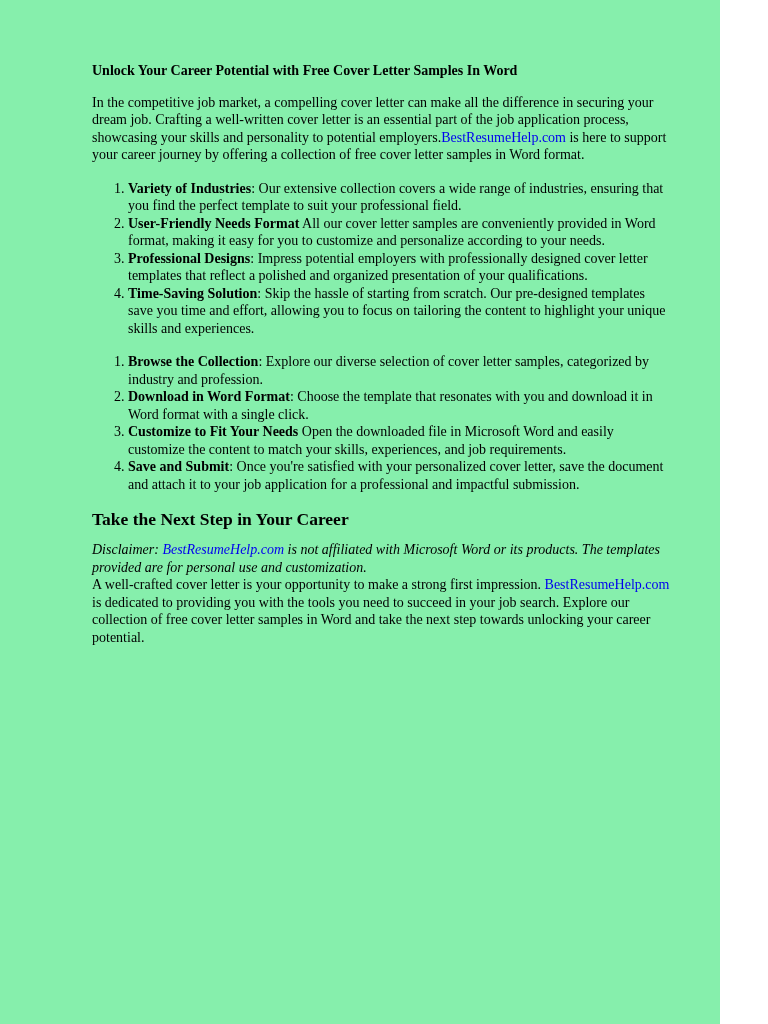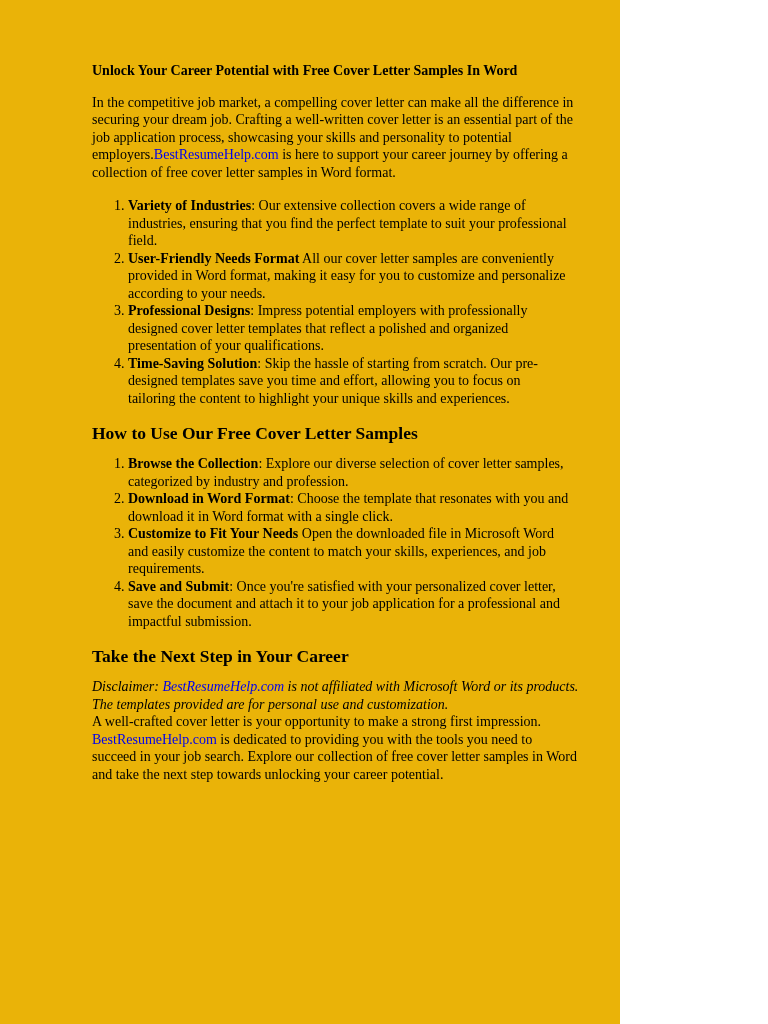--- a/index.html
+++ b/index.html
@@ -9,24 +9,24 @@
   }
   body {
     width: 768px;
     height: 1024px;
     overflow: hidden;
     font-family: "Liberation Serif", "DejaVu Serif", serif;
     color: #000000;
   }
   .page {
     box-sizing: border-box;
-    width: 620px;
+    width: 720px;
     height: 1024px;
     padding: 62px 41px 0 92px;
-    background: #eab308;
+    background: #86efac;
   }
   .doc-title {
     font-size: 14px;
     line-height: 17.5px;
     font-weight: bold;
     margin: 0 0 14px 0;
   }
   .para {
     font-size: 14px;
     line-height: 17.5px;
@@ -75,21 +75,20 @@
   <p class="para"><span>In the competitive job market, a compelling cover letter can make all the difference in securing your dream job. Crafting a well-written cover letter is an essential part of the job application process, showcasing your skills and personality to potential employers.</span><a class="brand-link" href="#">BestResumeHelp.com</a><span> is here to support your career journey by offering a collection of free cover letter samples in Word format.</span></p>
 
 
   <ol class="doc-list">
     <li><span class="item-title">Variety of Industries</span><span>: Our extensive collection covers a wide range of industries, ensuring that you find the perfect template to suit your professional field.</span></li>
     <li><span class="item-title">User-Friendly Needs Format</span><span> All our cover letter samples are conveniently provided in Word format, making it easy for you to customize and personalize according to your needs.</span></li>
     <li><span class="item-title">Professional Designs</span><span>: Impress potential employers with professionally designed cover letter templates that reflect a polished and organized presentation of your qualifications.</span></li>
     <li><span class="item-title">Time-Saving Solution</span><span>: Skip the hassle of starting from scratch. Our pre-designed templates save you time and effort, allowing you to focus on tailoring the content to highlight your unique skills and experiences.</span></li>
   </ol>
 
-  <h2 class="section-heading">How to Use Our Free Cover Letter Samples</h2>
 
   <ol class="doc-list">
     <li><span class="item-title">Browse the Collection</span><span>: Explore our diverse selection of cover letter samples, categorized by industry and profession.</span></li>
     <li><span class="item-title">Download in Word Format</span><span>: Choose the template that resonates with you and download it in Word format with a single click.</span></li>
     <li><span class="item-title">Customize to Fit Your Needs</span><span> Open the downloaded file in Microsoft Word and easily customize the content to match your skills, experiences, and job requirements.</span></li>
     <li><span class="item-title">Save and Submit</span><span>: Once you're satisfied with your personalized cover letter, save the document and attach it to your job application for a professional and impactful submission.</span></li>
   </ol>
 
   <h2 class="section-heading">Take the Next Step in Your Career</h2>
 

